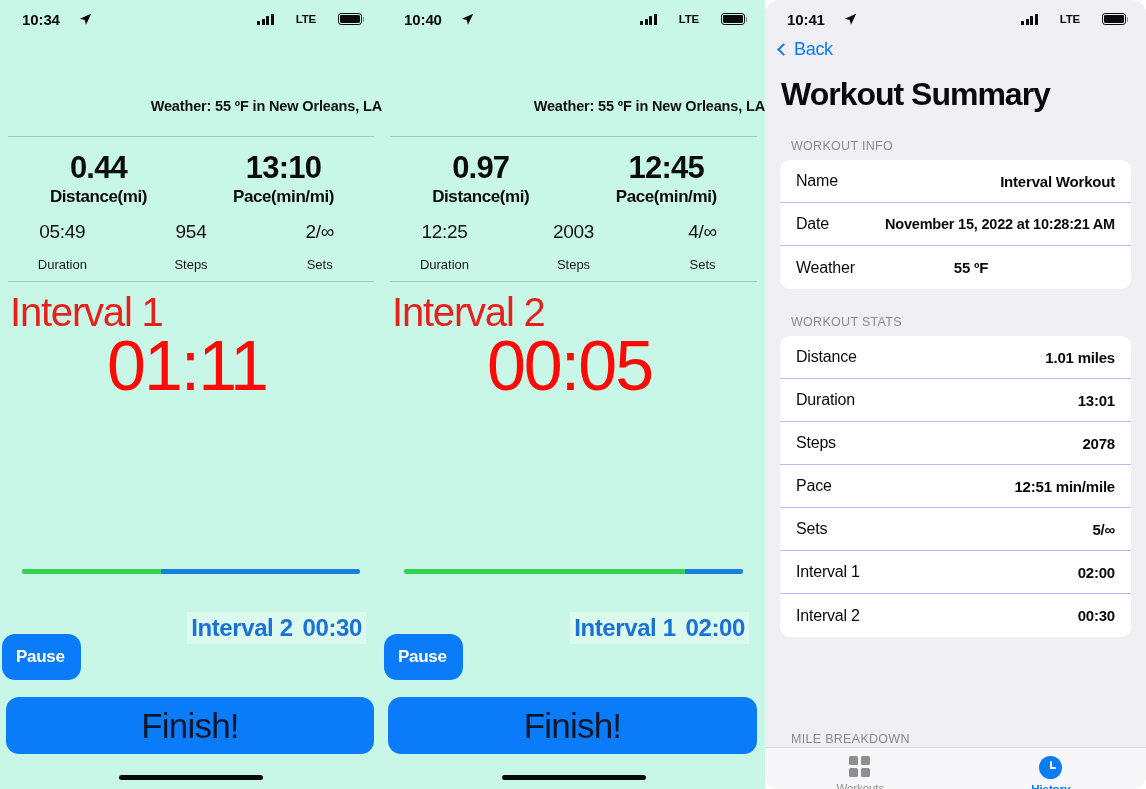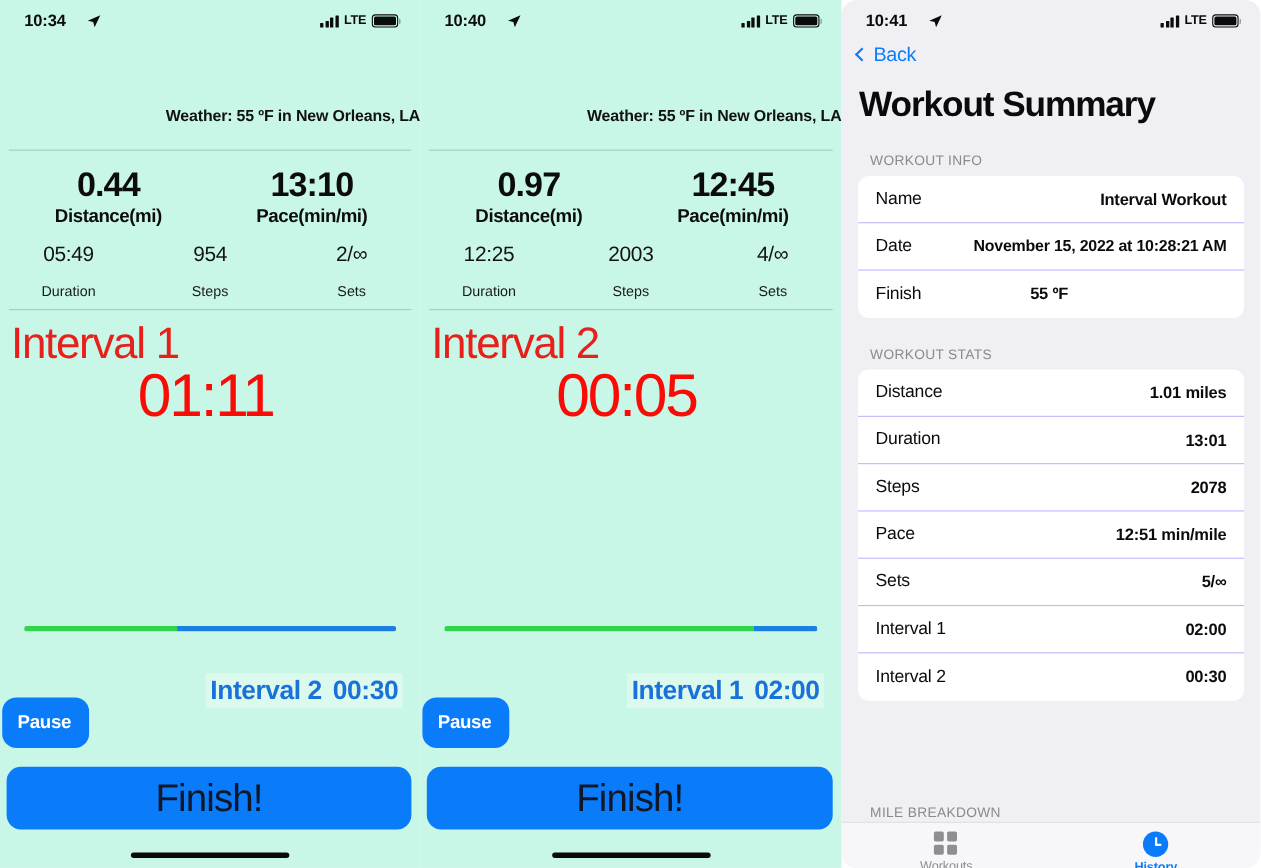--- a/index.html
+++ b/index.html
@@ -36,21 +36,21 @@
     align-items: center;
     justify-content: space-between;
     padding: 4px 20px 0 22px;
     font-size: 15px;
     font-weight: bold;
     color: #0b0b0b;
     letter-spacing: -0.1px;
   }
   .status-left { display: flex; align-items: center; gap: 19px; }
   .loc-arrow { display: inline-block; }
-  .status-right { display: flex; align-items: center; gap: 5px; }
+  .status-right { display: flex; align-items: center; gap: 22px; }
   .signal { display: flex; align-items: flex-end; gap: 1.5px; height: 11px; }
   .signal i { width: 3px; background: #0b0b0b; border-radius: 0.5px; display: block; }
   .signal i:nth-child(1) { height: 4px; }
   .signal i:nth-child(2) { height: 6px; }
   .signal i:nth-child(3) { height: 8.5px; }
   .signal i:nth-child(4) { height: 11px; }
   .lte-text { font-size: 11.5px; font-weight: bold; letter-spacing: -0.2px; }
   .battery {
     width: 24px; height: 11.5px;
     border: 1.4px solid #0b0b0b;
@@ -116,21 +116,21 @@
 
   .interval-name {
     font-size: 40px;
     color: #e8201b;
     letter-spacing: -1.2px;
     padding-left: 10px;
     margin-top: 9px;
     line-height: 1.05;
   }
   .interval-time {
-    font-size: 55px;
+    font-size: 70px;
     color: #fb0b06;
     text-align: center;
     letter-spacing: -2px;
     line-height: 1.02;
     margin-top: -2px;
     padding-right: 8px;
   }
 
   .progress-wrap {
     position: absolute;
@@ -502,21 +502,21 @@
       <div class="card">
         <div class="row">
           <span class="k">Name</span>
           <span class="v">Interval Workout</span>
         </div>
         <div class="row date-row">
           <span class="k">Date</span>
           <span class="v">November 15, 2022 at 10:28:21 AM</span>
         </div>
         <div class="row weather-row">
-          <span class="k">Finish</span>
+          <span class="k">Weather</span>
           <span class="v">55 ºF</span>
         </div>
       </div>
 
       <div class="section-label">WORKOUT STATS</div>
       <div class="card">
         <div class="row">
           <span class="k">Distance</span>
           <span class="v">1.01 miles</span>
         </div>

